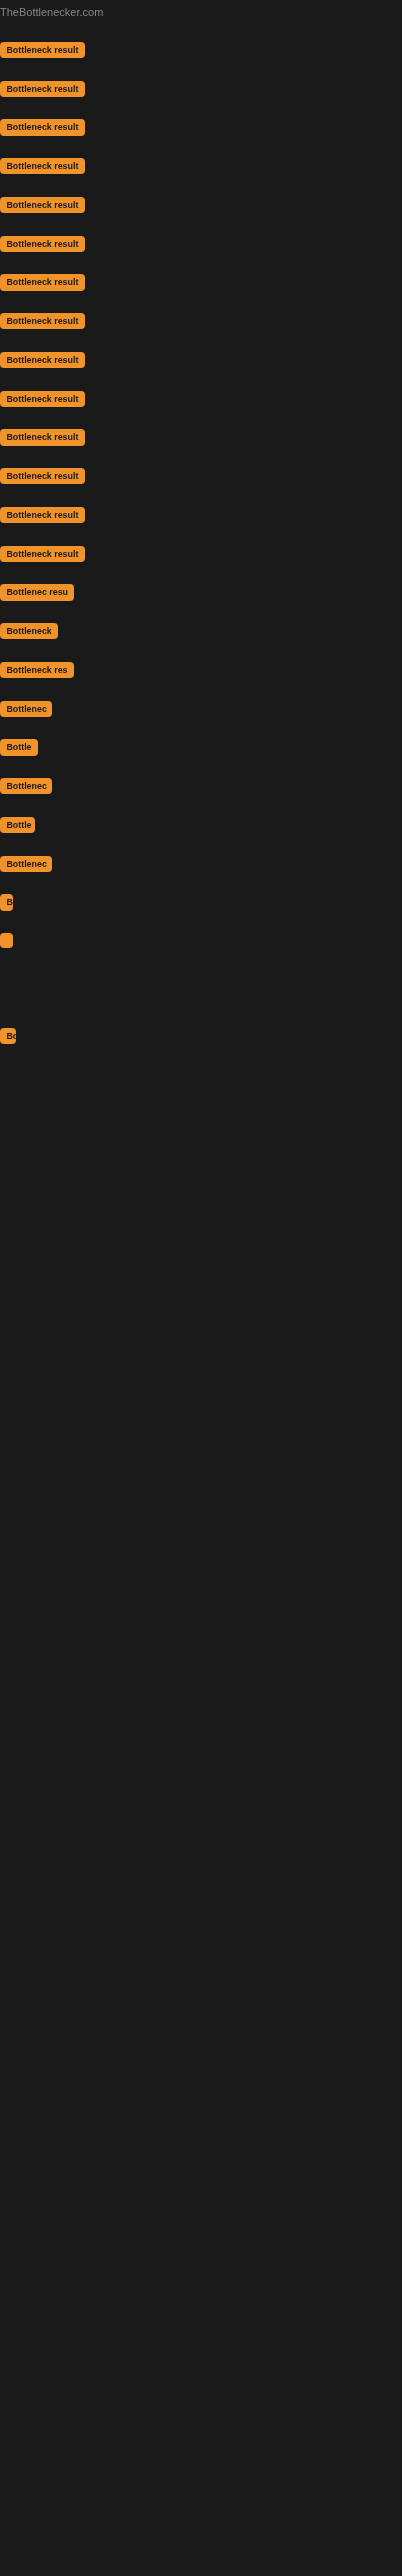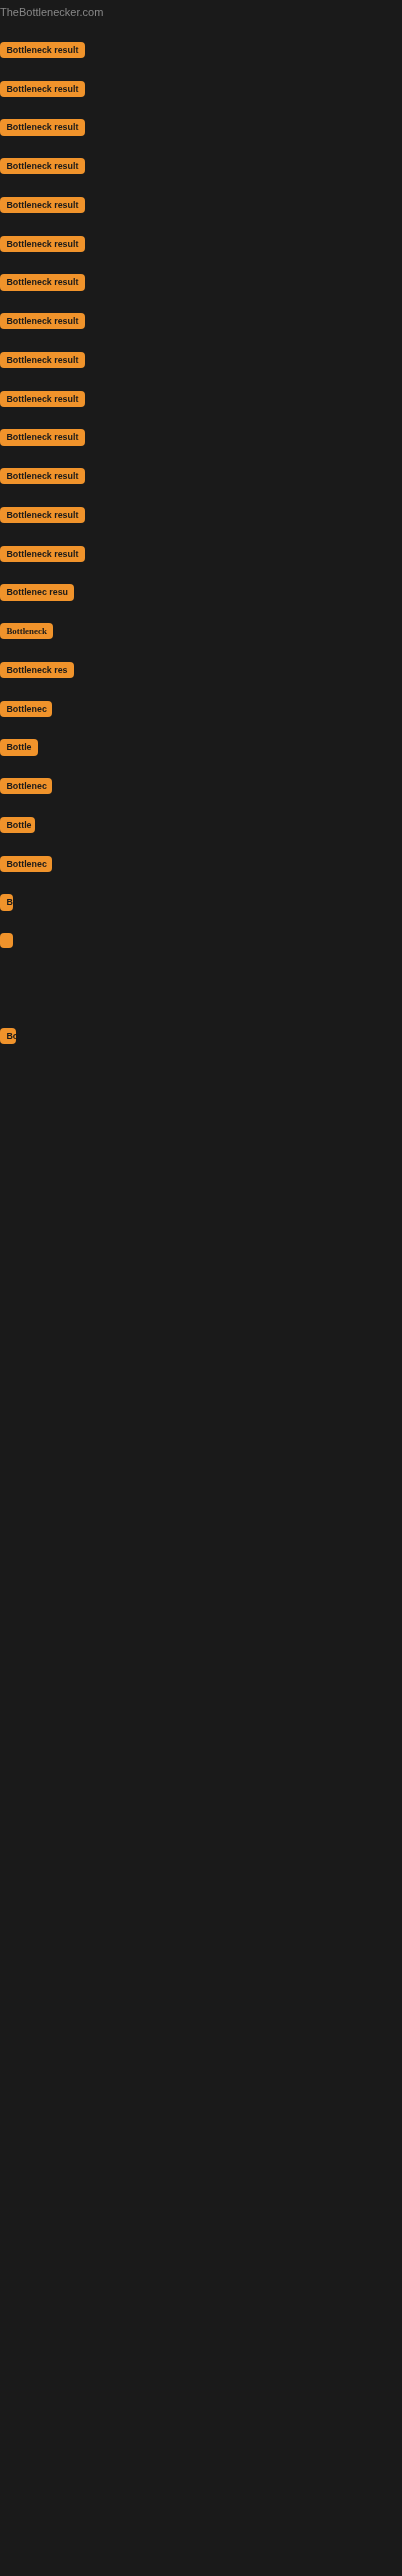--- a/index.html
+++ b/index.html
@@ -61,21 +61,21 @@
     <div class="bottleneck-item"><div class="bottleneck-badge" style="max-width: 89px;">Bottleneck result</div></div>
     <div class="bottleneck-item"><div class="bottleneck-badge" style="max-width: 89px;">Bottleneck result</div></div>
     <div class="bottleneck-item"><div class="bottleneck-badge" style="max-width: 89px;">Bottleneck result</div></div>
     <div class="bottleneck-item"><div class="bottleneck-badge" style="max-width: 89px;">Bottleneck result</div></div>
     <div class="bottleneck-item"><div class="bottleneck-badge" style="max-width: 89px;">Bottleneck result</div></div>
     <div class="bottleneck-item"><div class="bottleneck-badge" style="max-width: 89px;">Bottleneck result</div></div>
     <div class="bottleneck-item"><div class="bottleneck-badge" style="max-width: 89px;">Bottleneck result</div></div>
     <div class="bottleneck-item"><div class="bottleneck-badge" style="max-width: 89px;">Bottleneck result</div></div>
     <div class="bottleneck-item"><div class="bottleneck-badge" style="max-width: 89px;">Bottleneck result</div></div>
     <div class="bottleneck-item"><div class="bottleneck-badge" style="max-width: 81px;">Bottlenec resu</div></div>
-    <div class="bottleneck-item"><div class="bottleneck-badge" style="max-width: 58px; font-family: Liberation Serif, serif;">Bottleneck</div></div>
+    <div class="bottleneck-item"><div class="bottleneck-badge" style="max-width: 58px;">Bottleneck</div></div>
     <div class="bottleneck-item"><div class="bottleneck-badge" style="max-width: 74px;">Bottleneck res</div></div>
     <div class="bottleneck-item"><div class="bottleneck-badge" style="max-width: 52px;">Bottlenec</div></div>
     <div class="bottleneck-item"><div class="bottleneck-badge" style="max-width: 40px;">Bottle</div></div>
     <div class="bottleneck-item"><div class="bottleneck-badge" style="max-width: 52px;">Bottlenec</div></div>
     <div class="bottleneck-item"><div class="bottleneck-badge" style="max-width: 35px;">Bottle</div></div>
     <div class="bottleneck-item"><div class="bottleneck-badge" style="max-width: 52px;">Bottlenec</div></div>
     <div class="bottleneck-item"><div class="bottleneck-badge" style="max-width: 13px;">B</div></div>
     <div class="bottleneck-item"><div class="bottleneck-badge" style="width: 6.4px; height: 14.5px;"></div></div>
     <div class="bottleneck-item"></div>
     <div class="bottleneck-item"></div>

